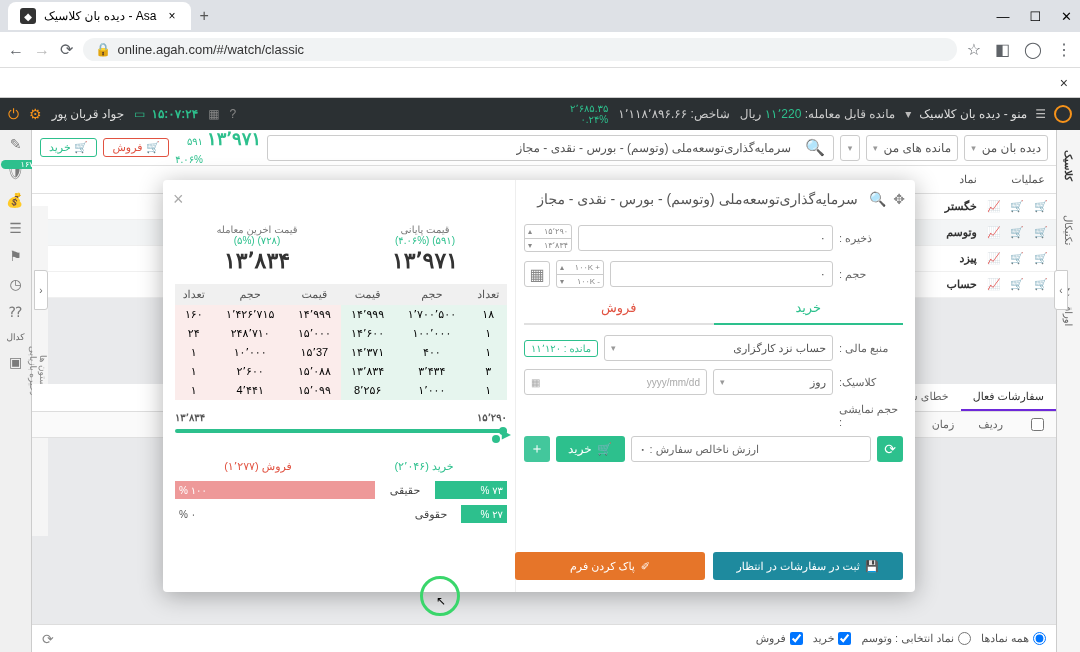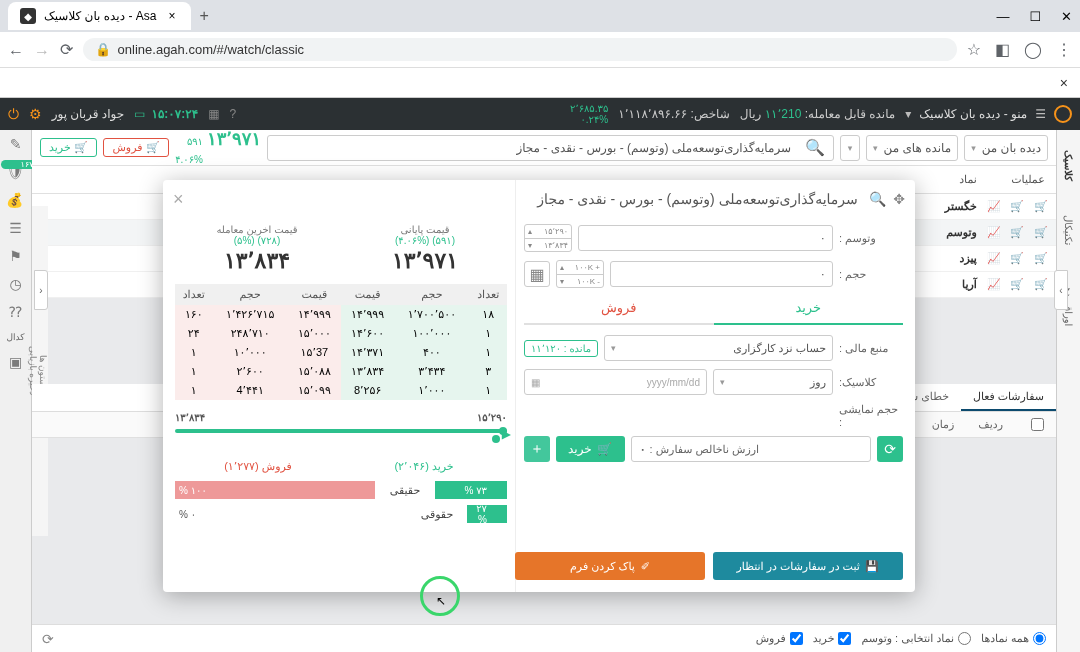--- a/index.html
+++ b/index.html
@@ -73,21 +73,21 @@
 .wl-row .sym { min-width: 40px; font-weight: bold; }
 .wl-row .mini-icon { color: #2dc08d; cursor: pointer; }
 .wl-row .mini-icon.red { color: #e15241; }
 .wl-row .mini-chart { color: #2196f3; }
 
 .expand-chev { position: absolute; top: 140px; left: -12px; background: #fff; border: 1px solid #ccc; width: 14px; height: 40px; display: flex; align-items: center; justify-content: center; cursor: pointer; font-size: 10px; color: #666; border-radius: 0 3px 3px 0; }
 .expand-chev.r { right: -12px; left: auto; border-radius: 3px 0 0 3px; }
 
 .orders-tabs { position: absolute; top: 254px; right: 0; width: 100%; height: 28px; background: #fff; border-bottom: 1px solid #ddd; display: flex; font-size: 11px; }
 .orders-tabs .otab { padding: 6px 12px; color: #666; cursor: pointer; }
-.orders-tabs .otab.active { border-bottom: 2px solid #0c4a6e; color: #333; font-family: Liberation Serif, serif; }
+.orders-tabs .otab.active { border-bottom: 2px solid #6d28d9; color: #333; }
 .orders-head { position: absolute; top: 282px; right: 0; width: 100%; height: 26px; background: #fafafa; border-bottom: 1px solid #e0e0e0; display: flex; align-items: center; font-size: 11px; color: #666; padding: 0 12px; gap: 24px; }
 .orders-head input[type=checkbox] { margin-left: 4px; }
 
 .side-collapse { position: absolute; left: 0; top: 76px; width: 16px; height: 330px; background: #f5f5f5; display: flex; flex-direction: column; align-items: center; justify-content: space-around; font-size: 9px; color: #888; writing-mode: vertical-rl; }
 
 .footer { position: absolute; bottom: 0; right: 0; left: 0; height: 28px; background: #fff; border-top: 1px solid #ddd; display: flex; align-items: center; padding: 0 10px; font-size: 11px; color: #555; gap: 10px; }
 .footer .fchk { display: flex; align-items: center; gap: 4px; }
 .footer .refresh { margin-right: auto; color: #888; cursor: pointer; font-size: 14px; }
 
 
@@ -149,21 +149,21 @@
 .range-arrow { position: absolute; font-size: 12px; color: #2dc08d; right: -4px; top: -2px; }
 
 .bs-summary { display: flex; margin-top: 14px; }
 .bs-summary .col { flex: 1; text-align: center; font-size: 11px; }
 .bs-summary .buy { color: #2dc08d; }
 .bs-summary .sell { color: #e15241; }
 
 .real-legal { margin-top: 8px; }
 .rl-row { display: flex; align-items: center; gap: 8px; margin-bottom: 6px; font-size: 11px; }
 .rl-row .lbl { min-width: 44px; text-align: center; color: #444; }
-.rl-buy-bar { width: 60px; background: #2dc08d; height: 18px; color:#fff; font-size:10px; display:flex; align-items:center; padding:0 20px;}
+.rl-buy-bar { width: 60px; background: #2dc08d; height: 18px; color:#fff; font-size:10px; display:flex; align-items:center; padding:0 4px;}
 .rl-sell-bar { flex: 1; background: #e99; height: 18px; color:#fff; font-size:10px; display:flex; align-items:center; justify-content:flex-end; padding:0 4px;}
 
 
 .cursor-ring { position: absolute; width: 40px; height: 40px; border: 3px solid #3ad66b; border-radius: 50%; left: 420px; top: 576px; z-index: 60; pointer-events: none; }
 .cursor-ptr { position: absolute; left: 436px; top: 594px; z-index: 61; font-size: 12px; color: #000; pointer-events: none; }
 </style>
 </head>
 <body>
 
 <div class="browser-tabs">
@@ -202,21 +202,21 @@
 
 <div class="app-header">
   <div class="right-side">
     <span class="logo"></span>
     <span class="menu-btn">☰</span>
     <span>منو - دیده بان کلاسیک</span>
     <span class="chev">▾</span>
   </div>
   <span class="balance">
     <span>مانده قابل معامله:</span>
-    <span class="val">۱۱٬210</span>
+    <span class="val">۱۱٬220</span>
     <span>ریال</span>
   </span>
   <span class="index-val">
     <span>شاخص:</span>
     <span>۱٬۱۱۸٬۸۹۶.۶۶</span>
   </span>
   <span class="index-chg">
     <span>۲٬۶۸۵.۳۵</span><br>
     <span>۰.۲۴%</span>
   </span>
@@ -303,21 +303,21 @@
           <div class="wl-row">
             <span class="mini-icon">🛒</span>
     <span class="mini-icon red">🛒</span>
     <span class="mini-chart">📈</span>
     <span class="sym">پیزد</span>
           </div>
           <div class="wl-row">
             <span class="mini-icon">🛒</span>
     <span class="mini-icon red">🛒</span>
     <span class="mini-chart">📈</span>
-    <span class="sym">آریا</span>
+    <span class="sym">حساب</span>
           </div>
         </div>
     </div>
 
     <div class="side-collapse">
       <span>ستون ها</span>
       <span>ذخیره بازیابی</span>
     </div>
 
     <div class="expand-chev r">›</div>
@@ -359,21 +359,21 @@
 <div class="modal">
   <div class="modal-head">
     <span class="mh-icon">✥</span>
     <span class="mh-icon">🔍</span>
     <span class="mh-title">سرمایه‌گذاری‌توسعه‌ملی (وتوسم) - بورس - نقدی - مجاز</span>
     <span class="modal-close">×</span>
   </div>
 
   <div class="modal-right">
     <div class="form-row">
-      <span class="flabel">وتوسم :</span>
+      <span class="flabel">ذخیره :</span>
       <div class="finput">
           <span>۰</span>
         </div>
       <div class="spinner">
         <div>
             <span>۱۵٬۲۹۰</span>
             <span>▴</span>
           </div>
         <div class="sep">
             <span>۱۳٬۸۳۴</span>
@@ -538,21 +538,21 @@
       <div class="col sell">فروش (۱٬۲۷۷)</div>
     </div>
 
     <div class="real-legal">
       <div class="rl-row">
         <div class="rl-buy-bar" style="width:72px">۷۳ %</div>
         <span class="lbl">حقیقی</span>
         <div class="rl-sell-bar">۱۰۰ %</div>
       </div>
       <div class="rl-row">
-        <div class="rl-buy-bar" style="width:30px">۲۷ %</div>
+        <div class="rl-buy-bar" style="width:46px">۲۷ %</div>
         <span class="lbl">حقوقی</span>
         <div class="rl-sell-bar" style="background:transparent;color:#555">۰ %</div>
       </div>
     </div>
   </div>
 </div>
 
 <div class="cursor-ring"></div>
 <div class="cursor-ptr">↖</div>
 

